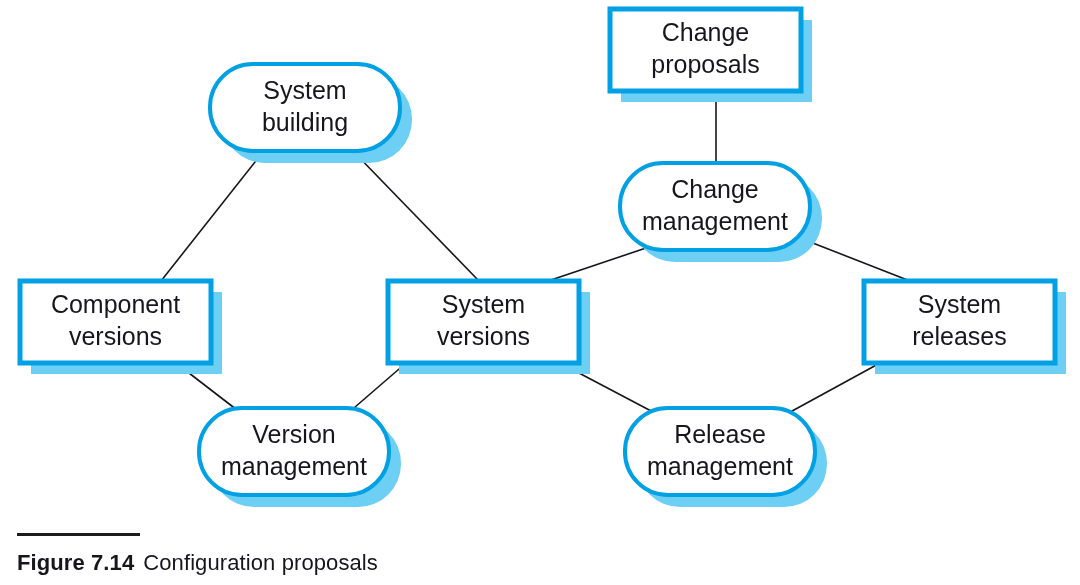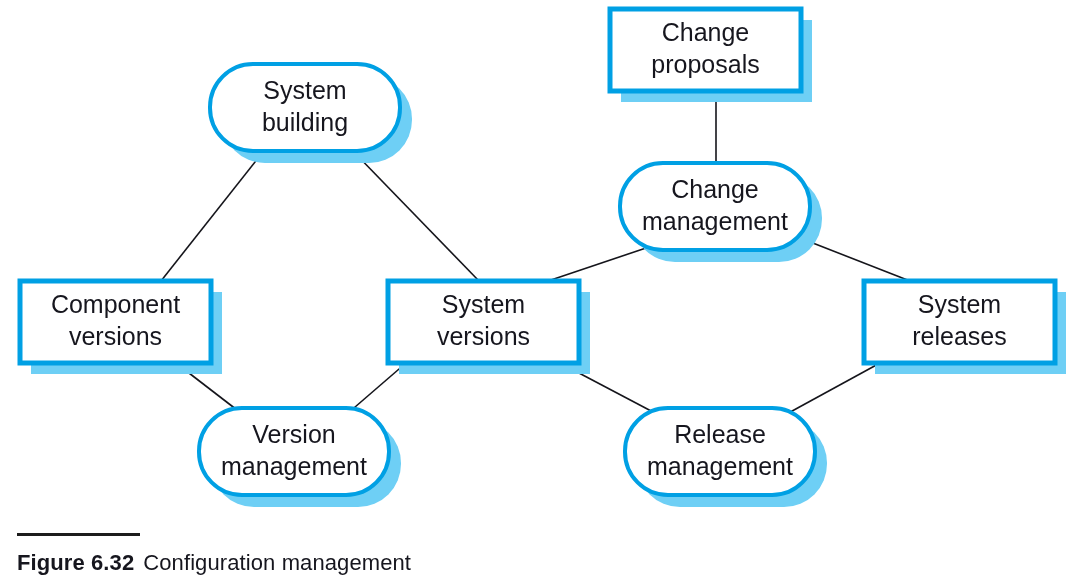--- a/index.html
+++ b/index.html
@@ -162,17 +162,17 @@
       <rect class="round-shape" x="625" y="408" width="190" height="87" rx="43" ry="43"></rect>
       <text class="node-label" x="720" y="436">Release</text>
       <text class="node-label" x="720" y="468">management</text>
     </g>
 
   </svg>
 
   <div id="caption-area">
     <div id="caption-rule"></div>
     <div id="caption-text">
-      <span id="caption-number">Figure 6.32</span><span id="caption-title">Configuration management</span>
+      <span id="caption-number">Figure 7.14</span><span id="caption-title">Configuration proposals</span>
     </div>
   </div>
 
 </div>
 
 </body></html>

